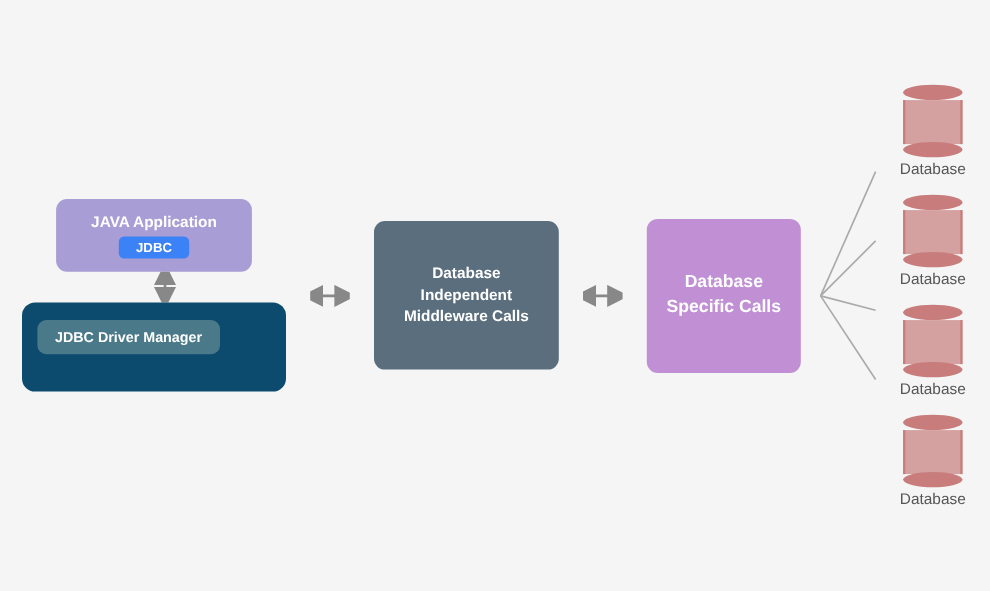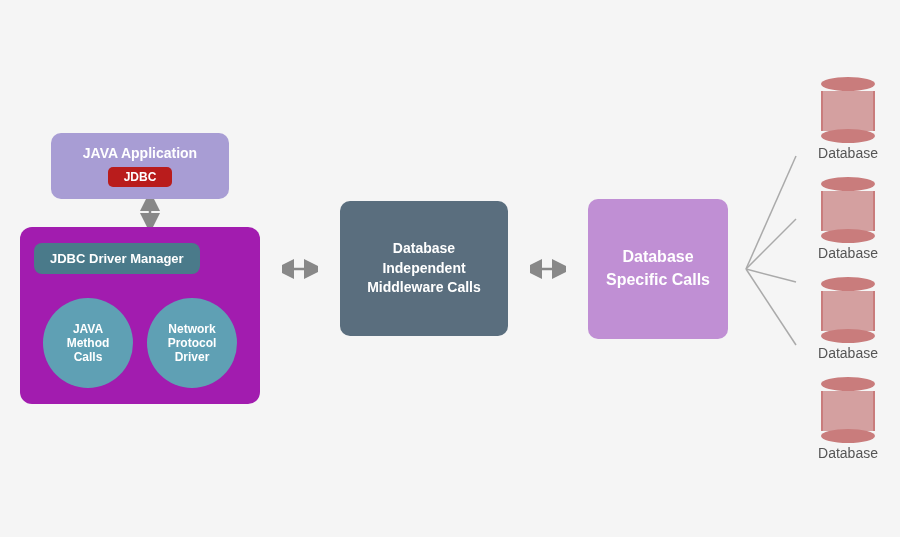--- a/index.html
+++ b/index.html
@@ -27,21 +27,21 @@
       text-align: center;
       min-width: 140px;
     }
     .java-app-title {
       color: #fff;
       font-size: 14px;
       font-weight: bold;
       margin-bottom: 6px;
     }
     .jdbc-badge {
-      background: #b91c1c;
+      background: #3b82f6;
       color: #fff;
       font-size: 12px;
       font-weight: bold;
       padding: 3px 16px;
       border-radius: 5px;
       display: inline-block;
     }
 
     
     .arrow-vertical {
@@ -51,21 +51,21 @@
       height: 28px;
       margin-left: 0;
       padding-left: 20px;
     }
     .arrow-down-svg {
       display: block;
     }
 
     
     .jdbc-outer-box {
-      background: #a21caf;
+      background: #0c4a6e;
       border-radius: 12px;
       padding: 16px 14px 16px 14px;
       min-width: 240px;
       position: relative;
     }
     .jdbc-driver-manager-box {
       background: #4a7a8a;
       border-radius: 8px;
       padding: 8px 16px;
       text-align: center;
@@ -210,24 +210,20 @@
           <marker id="arrowhead-up" markerWidth="8" markerHeight="8" refX="4" refY="4" orient="auto-start-reverse">
             <polygon points="0 0, 8 4, 0 8" fill="#888"></polygon>
           </marker>
         </defs>
         <line x1="12" y1="2" x2="12" y2="24" stroke="#888" stroke-width="2.5" marker-end="url(#arrowhead-down)" marker-start="url(#arrowhead-up)"></line>
       </svg>
     </div>
 
     <div class="jdbc-outer-box">
       <div class="jdbc-driver-manager-box">JDBC Driver Manager</div>
-      <div class="inner-circles">
-        <div class="circle-box">JAVA Method Calls</div>
-        <div class="circle-box">Network Protocol Driver</div>
-      </div>
     </div>
   </div>
 
   <div class="arrow-between">
     <svg width="36" height="24" viewBox="0 0 36 24">
       <defs>
         <marker id="ah-right" markerWidth="8" markerHeight="8" refX="4" refY="4" orient="auto">
           <polygon points="0 0, 8 4, 0 8" fill="#888"></polygon>
         </marker>
         <marker id="ah-left" markerWidth="8" markerHeight="8" refX="4" refY="4" orient="auto-start-reverse">

